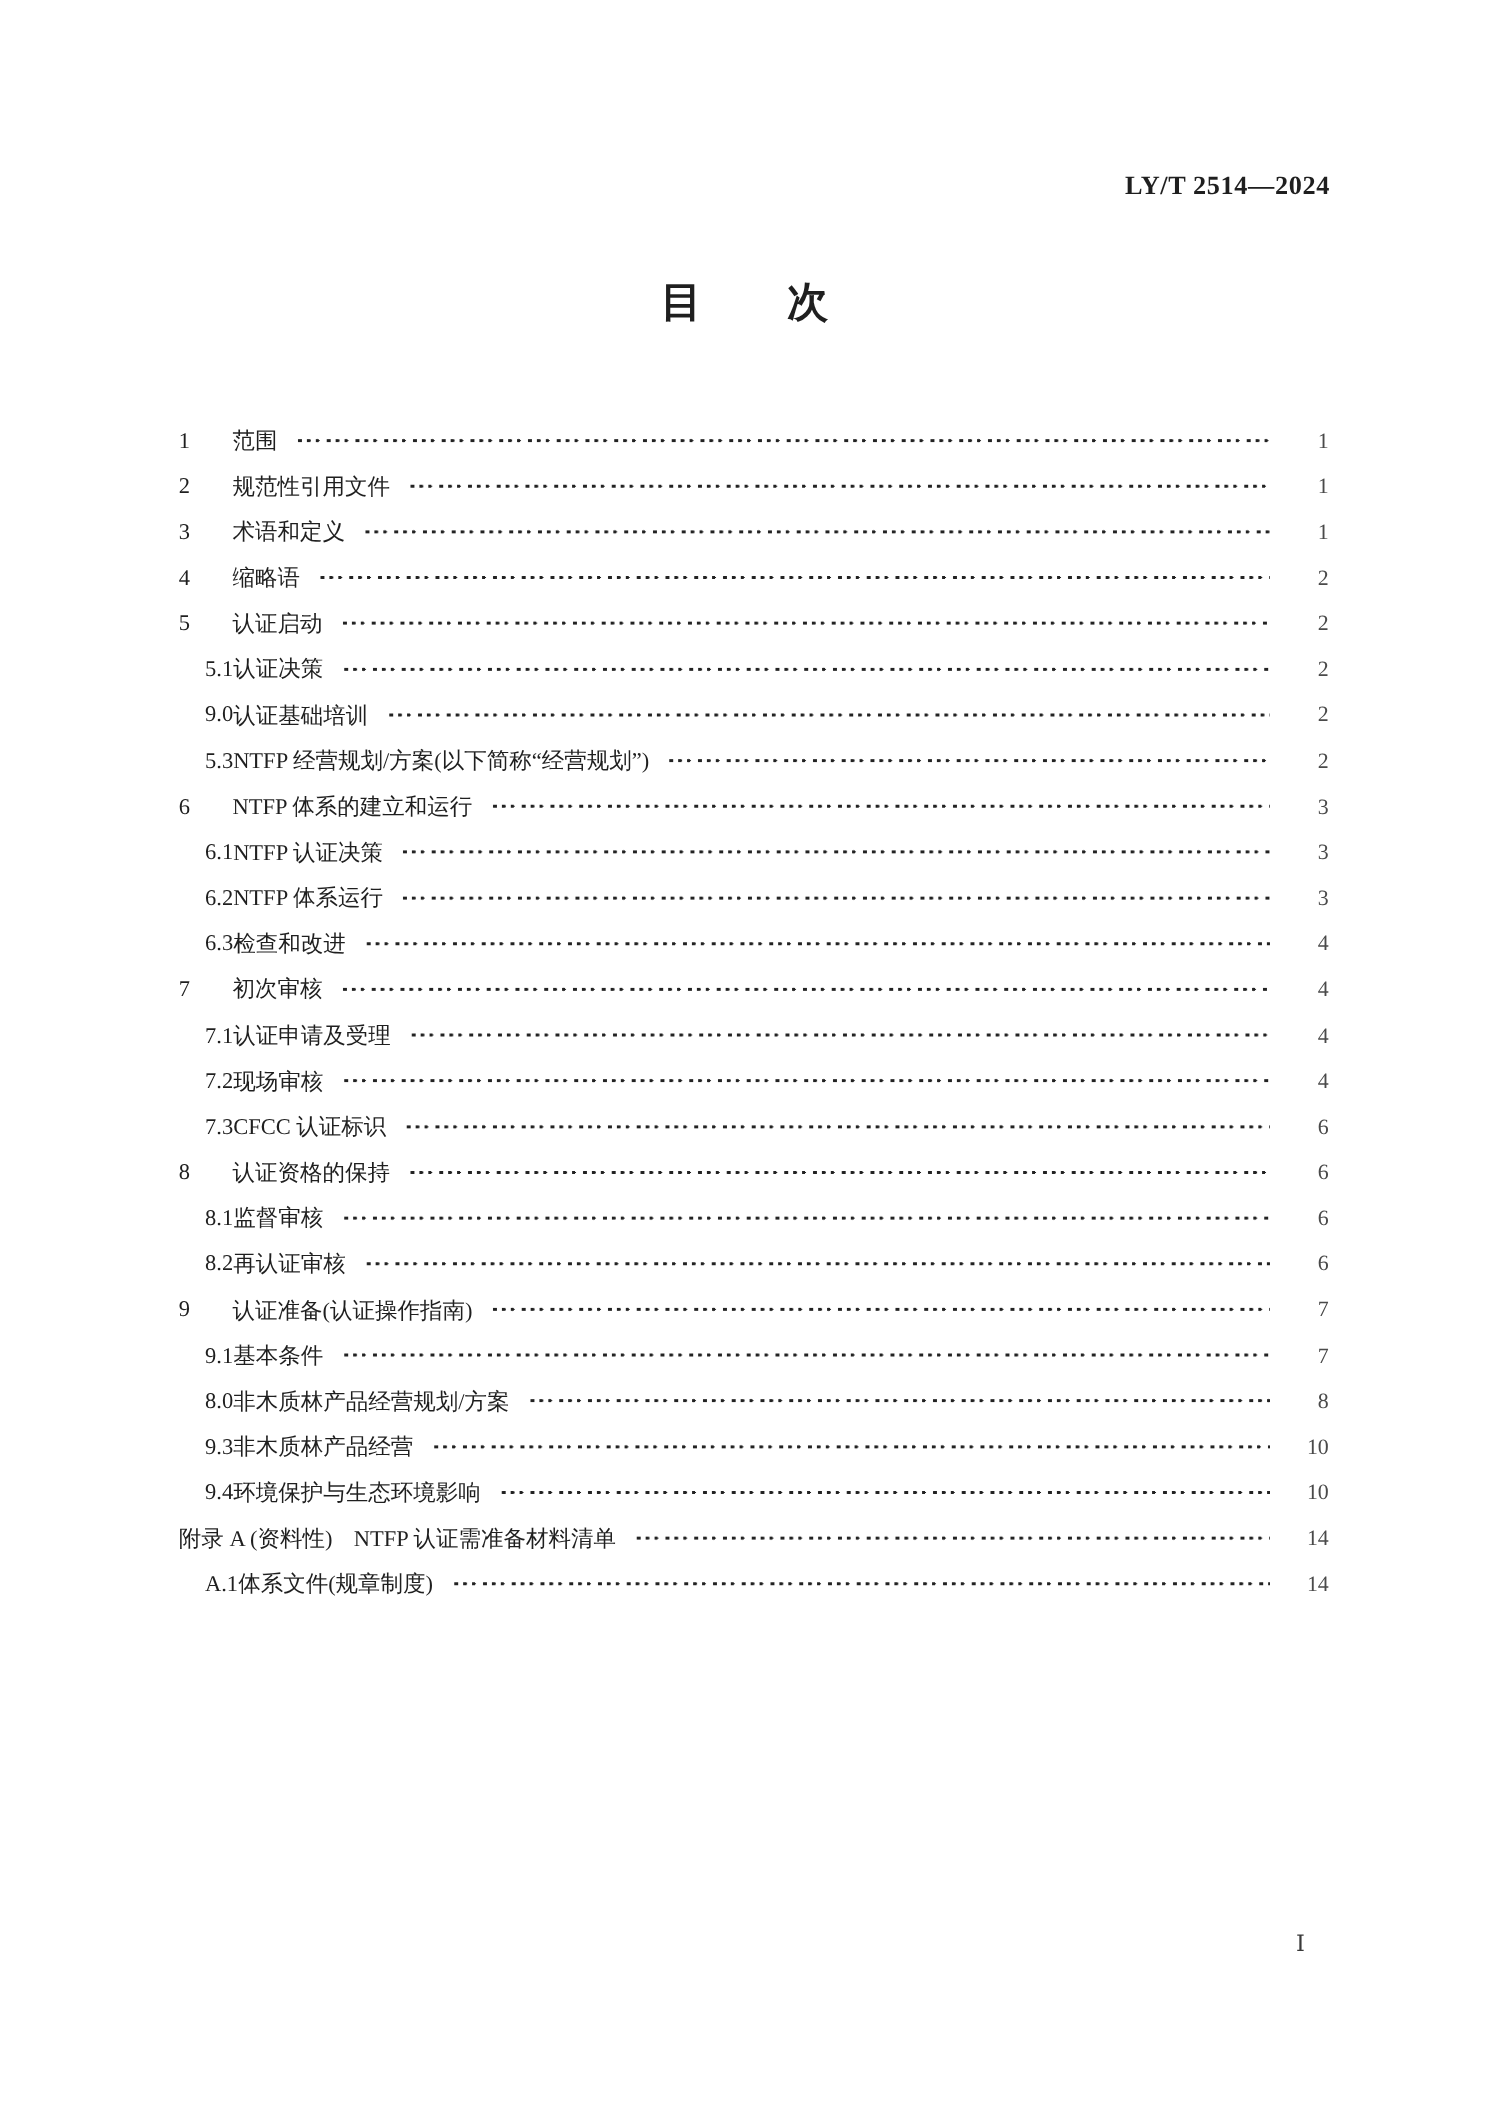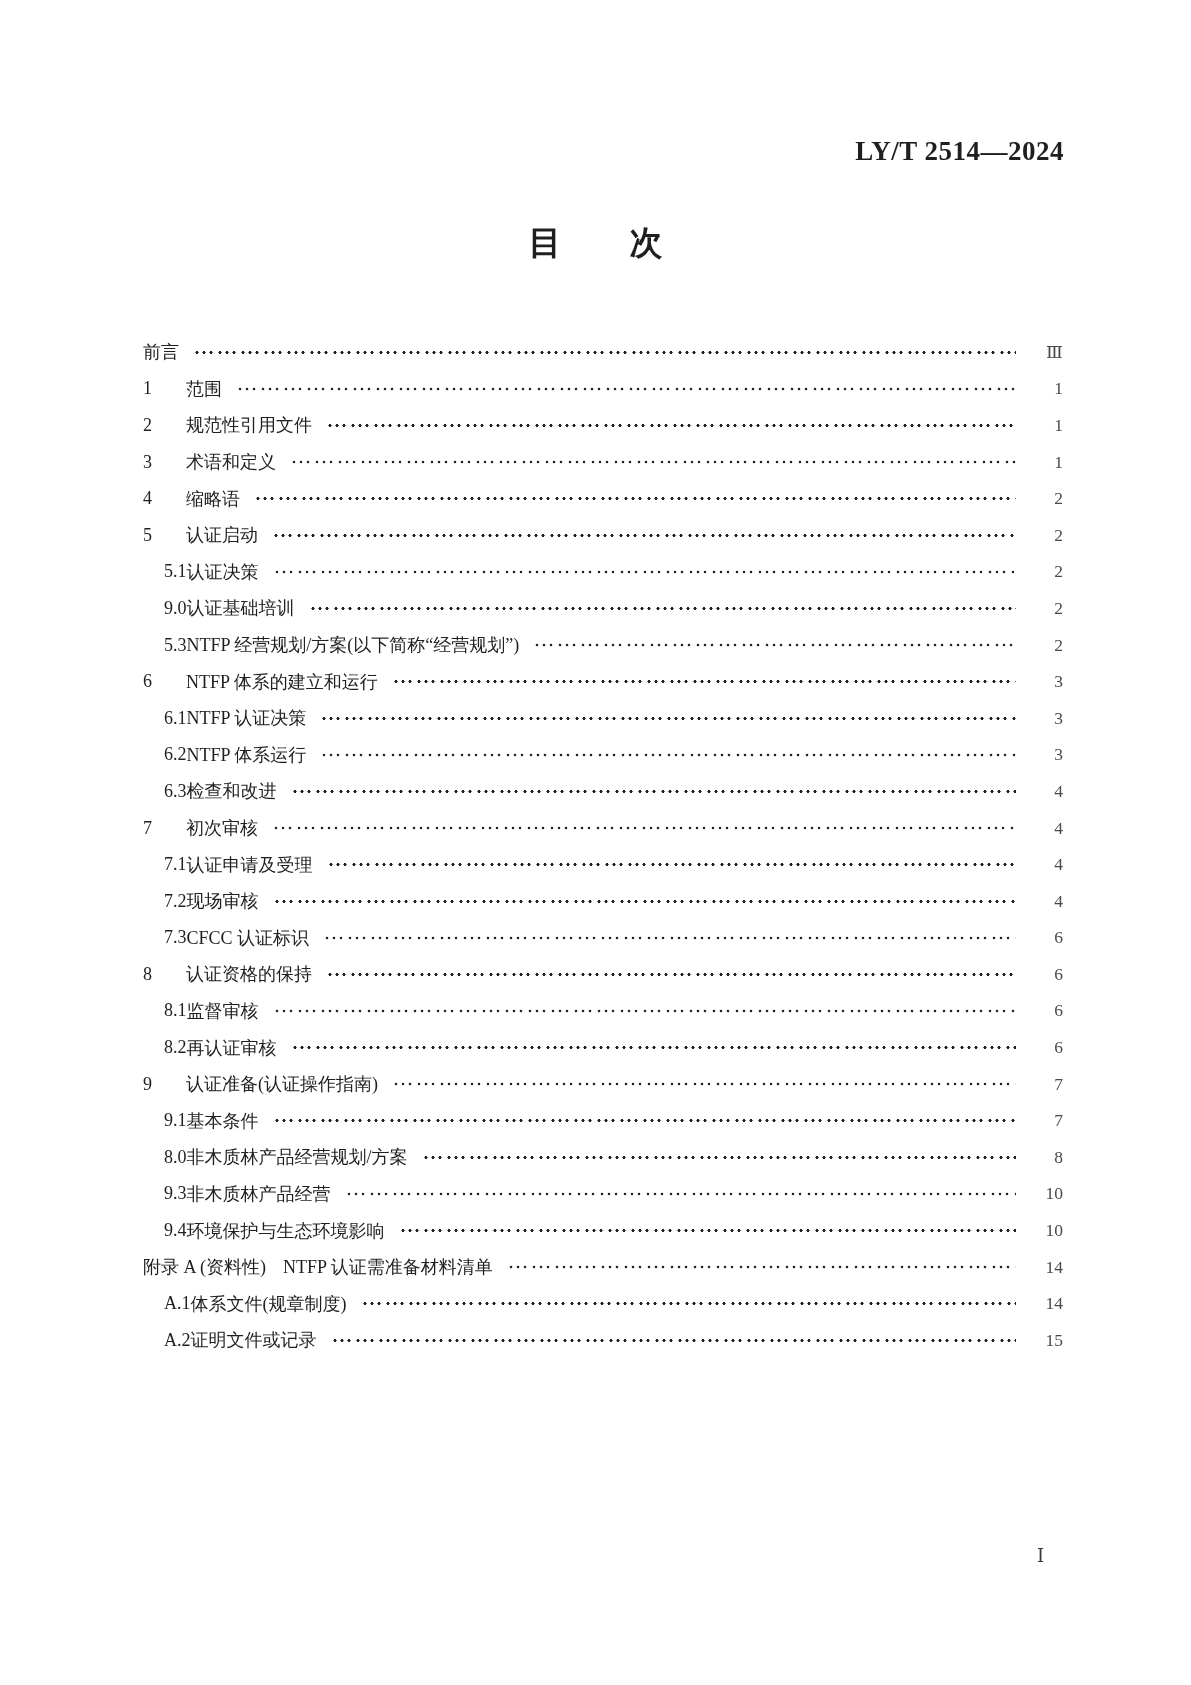--- a/index.html
+++ b/index.html
@@ -12,21 +12,21 @@
     height: 1685px;
     position: relative;
     font-family: "Liberation Serif", "DejaVu Serif", serif;
     color: #1f1f1f;
     overflow: hidden;
   }
   .doc-number {
     position: absolute;
     top: 136px;
     right: 127px;
-    font-size: 27px;
+    font-size: 21px;
     font-weight: bold;
     letter-spacing: 0.5px;
     white-space: nowrap;
   }
   .page-title {
     position: absolute;
     top: 221px;
     left: 0;
     width: 100%;
     display: flex;
@@ -100,25 +100,20 @@
 
 <div class="doc-number">LY/T 2514—2024</div>
 
 <div class="page-title">
   <span>目</span>
   <span>次</span>
 </div>
 
 <div class="toc" id="toc">
     <div class="toc-row lvl0">
-      <span class="label">前言</span>
-      <span class="leader"></span>
-      <span class="page-num">Ⅲ</span>
-    </div>
-    <div class="toc-row lvl0">
       <span class="num">1</span>
       <span class="label">范围</span>
       <span class="leader"></span>
       <span class="page-num">1</span>
     </div>
     <div class="toc-row lvl0">
       <span class="num">2</span>
       <span class="label">规范性引用文件</span>
       <span class="leader"></span>
       <span class="page-num">1</span>
@@ -260,21 +255,15 @@
       <span class="label">NTFP 认证需准备材料清单</span>
       <span class="leader"></span>
       <span class="page-num">14</span>
     </div>
     <div class="toc-row lvl1">
       <span class="num">A.1</span>
       <span class="label">体系文件(规章制度)</span>
       <span class="leader"></span>
       <span class="page-num">14</span>
     </div>
-    <div class="toc-row lvl1">
-      <span class="num">A.2</span>
-      <span class="label">证明文件或记录</span>
-      <span class="leader"></span>
-      <span class="page-num">15</span>
-    </div>
   </div>
 
 <div class="footer-page">Ⅰ</div>
 
 </body></html>

